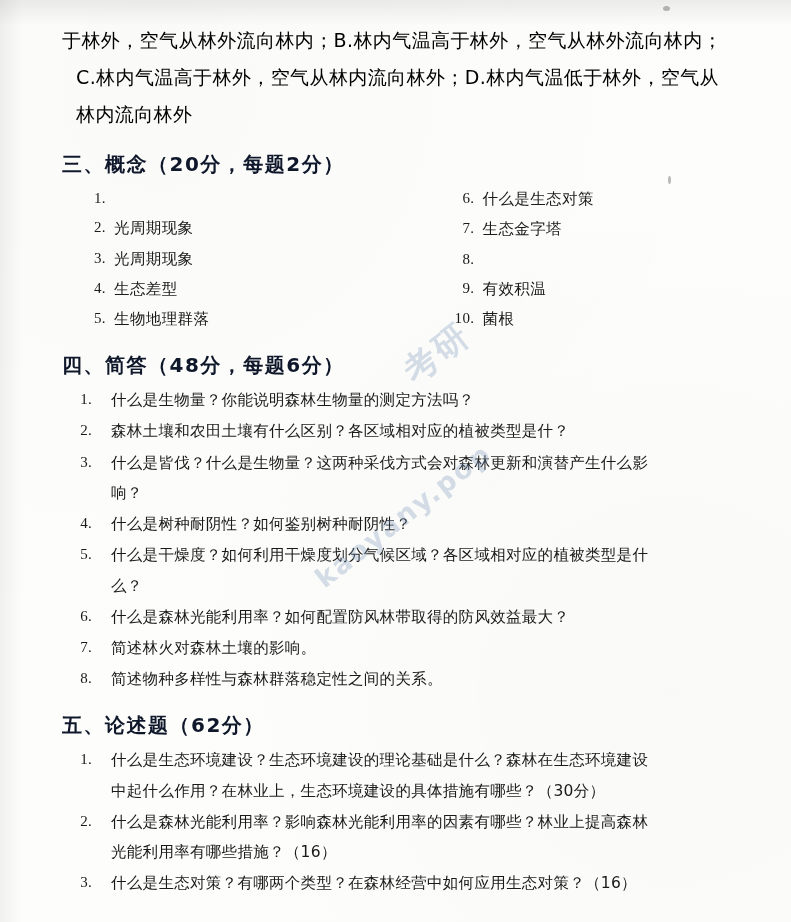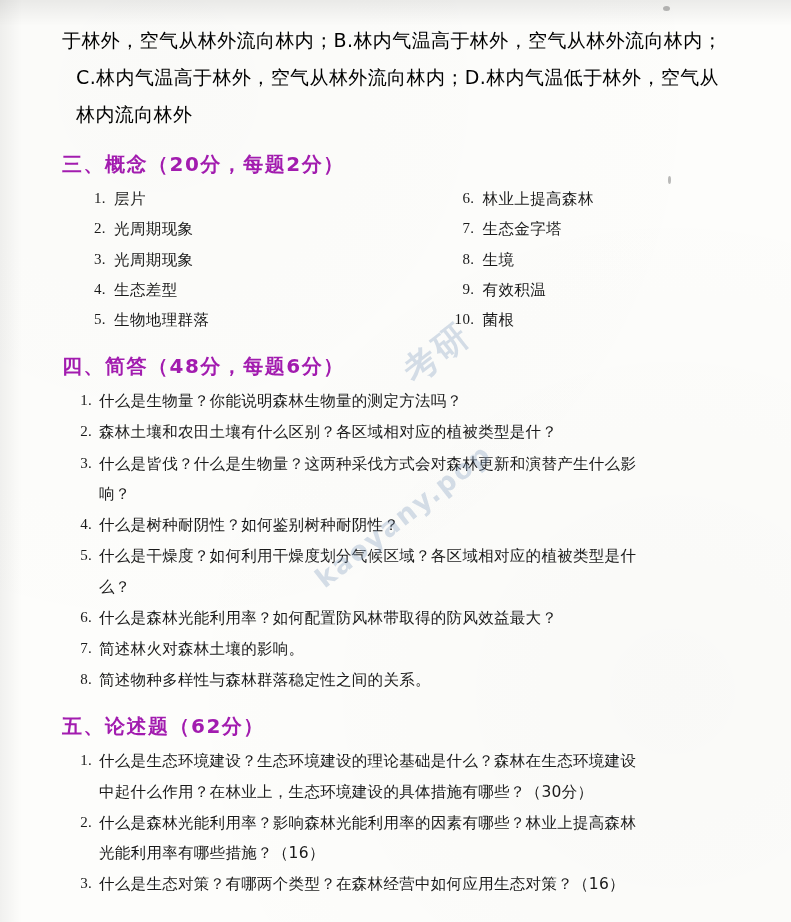--- a/index.html
+++ b/index.html
@@ -46,21 +46,21 @@
     text-indent: 0;
   }
   .para .l2 { display: block; padding-left: 14px; }
   .para .l3 { display: block; padding-left: 14px; }
 
   .section-title {
     font-size: 20px;
     font-weight: bold;
     letter-spacing: 1.5px;
     margin: 18px 0 6px 0;
-    color: #a21caf;
+    color: #0f172a;
   }
 
   .two-col {
     display: flex;
     margin: 4px 0 0 0;
   }
   .col {
     width: 50%;
     box-sizing: border-box;
   }
@@ -102,21 +102,21 @@
     align-items: flex-start;
     font-size: 15.5px;
     line-height: 1.95;
     letter-spacing: 0.3px;
     margin-bottom: 1px;
   }
   .qlist .num {
     min-width: 30px;
     padding-right: 7px;
   }
-  .qlist .txt { flex: 1 1 auto; }
+  .qlist .txt { flex: 1 1 auto; margin-left: 12px; }
   .qlist .txt .cont { display: block; }
 
   
   .watermark {
     position: absolute;
     left: 0; top: 0;
     width: 791px; height: 922px;
     pointer-events: none;
     overflow: hidden;
   }
@@ -160,32 +160,31 @@
   <div class="edge-shadow-top"></div>
   <div class="edge-shadow-left"></div>
 
   <div class="speck" style="left:663px; top:6px; width:7px; height:5px;"></div>
   <div class="speck" style="left:668px; top:176px; width:3px; height:8px;"></div>
 
   <div class="content">
 
     <p class="para">
       <span class="l1">于林外，空气从林外流向林内；B.林内气温高于林外，空气从林外流向林内；</span>
-      <span class="l2">C.林内气温高于林外，空气从林外流向林内；D.林内气温低于林外，空气从</span>
+      <span class="l2">C.林内气温高于林外，空气从林内流向林外；D.林内气温低于林外，空气从</span>
       <span class="l3">林内流向林外</span>
     </p>
 
     <h2 class="section-title">三、概念（20分，每题2分）</h2>
 
     <div class="two-col">
       <div class="col left">
         <ol class="plain">
           <li>
             <span class="num">1.</span>
-            <span class="txt">层片</span>
           </li>
           <li>
             <span class="num">2.</span>
             <span class="txt">光周期现象</span>
           </li>
           <li>
             <span class="num">3.</span>
             <span class="txt">光周期现象</span>
           </li>
           <li>
@@ -195,29 +194,28 @@
           <li>
             <span class="num">5.</span>
             <span class="txt">生物地理群落</span>
           </li>
         </ol>
       </div>
       <div class="col right">
         <ol class="plain">
           <li>
             <span class="num wide">6.</span>
-            <span class="txt">林业上提高森林</span>
+            <span class="txt">什么是生态对策</span>
           </li>
           <li>
             <span class="num wide">7.</span>
             <span class="txt">生态金字塔</span>
           </li>
           <li>
             <span class="num wide">8.</span>
-            <span class="txt">生境</span>
           </li>
           <li>
             <span class="num wide">9.</span>
             <span class="txt">有效积温</span>
           </li>
           <li>
             <span class="num wide">10.</span>
             <span class="txt">菌根</span>
           </li>
         </ol>

